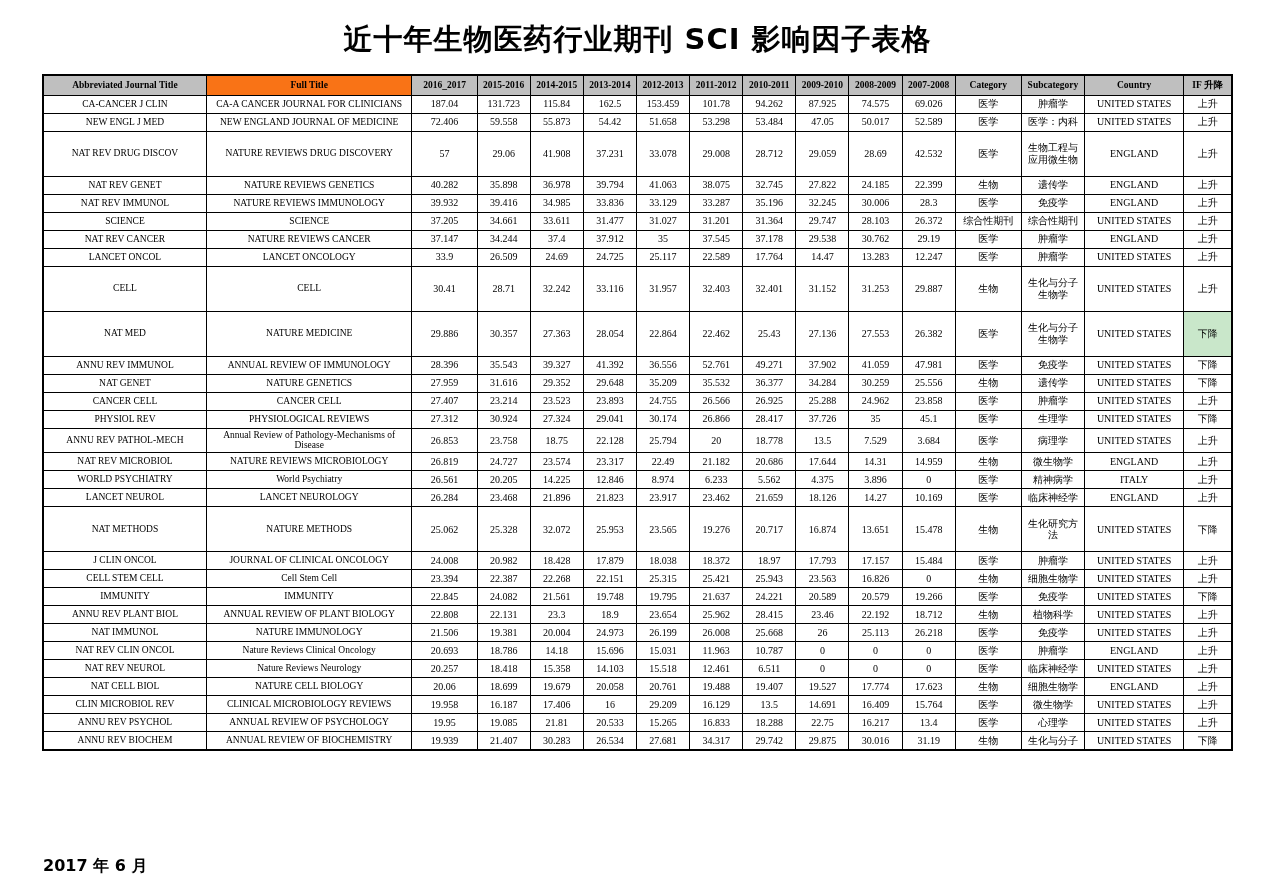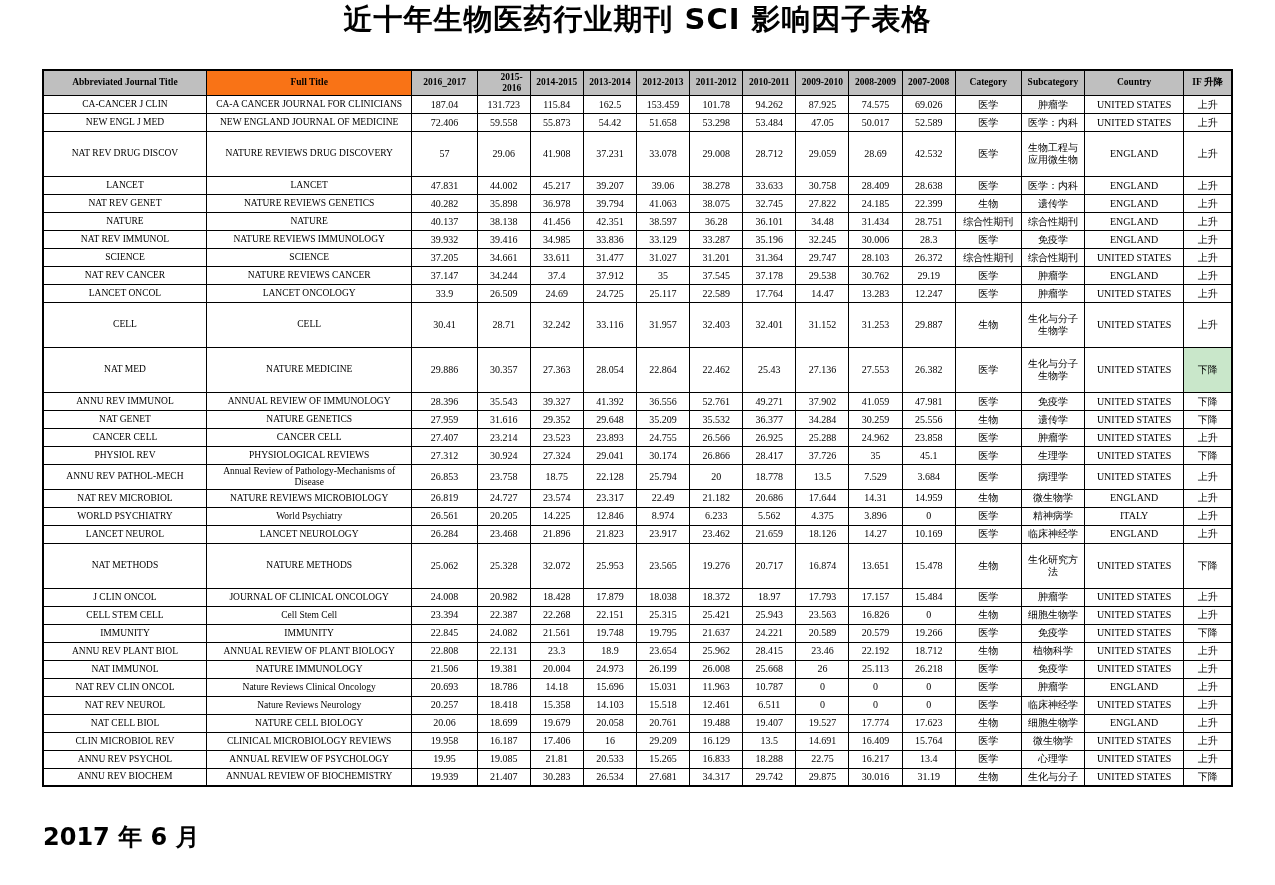--- a/index.html
+++ b/index.html
@@ -10,21 +10,22 @@
     position: relative;
     overflow: hidden;
   }
   .page { width: 1275px; height: 885px; position: relative; background: #fff; }
   .doc-title {
     text-align: center;
     font-family: "DejaVu Sans", sans-serif;
     font-weight: bold;
     font-size: 29px;
     color: #000;
-    margin-bottom: 29px;
+    padding-top: 20px;
+    margin-bottom: 14px;
     letter-spacing: 1px;
   }
   table.if-table {
     margin: 0 auto;
     width: 1191px;
     border-collapse: collapse;
     table-layout: fixed;
     font-family: Liberation Serif, serif;
     font-size: 10px;
     color: #000;
@@ -49,27 +50,27 @@
   .col-abbr   { width: 163px; }
   .col-full   { width: 205px; }
   .col-y0     { width: 65px; }
   .col-y      { width: 53px; }
   .col-cat    { width: 66px; }
   .col-sub    { width: 63px; }
   .col-country{ width: 99px; }
   .col-if     { width: 48px; }
   .footer {
     position: absolute;
-    left: 43px; right: 43px; bottom: 32px;
+    left: 43px; right: 43px; bottom: 8px;
     display: flex;
     justify-content: space-between;
     align-items: baseline;
     font-family: "DejaVu Sans", sans-serif;
     font-weight: bold;
-    font-size: 24px;
+    font-size: 16px;
     color: #000;
   }
   .brand span { font-family: "DejaVu Sans", sans-serif; font-weight: bold; }
 </style>
 </head>
 <body>
 
 <div class="page">
 
   <div class="doc-title">近十年生物医药行业期刊 SCI 影响因子表格</div>
@@ -91,21 +92,21 @@
       <col class="col-cat">
         <col class="col-sub">
         <col class="col-country">
         <col class="col-if">
     </colgroup>
     <thead>
         <tr>
           <th style="background: rgb(191, 191, 191);">Abbreviated Journal Title</th>
           <th style="background: #f97316;">Full Title</th>
           <th style="background: rgb(191, 191, 191);">2016_2017</th>
-          <th style="background: rgb(191, 191, 191); padding-left: 18px;">2015-2016</th>
+          <th style="background: rgb(191, 191, 191);">2015-2016</th>
           <th style="background: rgb(191, 191, 191);">2014-2015</th>
           <th style="background: rgb(191, 191, 191);">2013-2014</th>
           <th style="background: rgb(191, 191, 191);">2012-2013</th>
           <th style="background: rgb(191, 191, 191);">2011-2012</th>
           <th style="background: rgb(191, 191, 191);">2010-2011</th>
           <th style="background: rgb(191, 191, 191);">2009-2010</th>
           <th style="background: rgb(191, 191, 191);">2008-2009</th>
           <th style="background: rgb(191, 191, 191);">2007-2008</th>
           <th style="background: rgb(191, 191, 191);">Category</th>
           <th style="background: rgb(191, 191, 191);">Subcategory</th>
@@ -162,70 +163,34 @@
           <td>28.712</td>
           <td>29.059</td>
           <td>28.69</td>
           <td>42.532</td>
           <td>医学</td>
           <td>生物工程与应用微生物</td>
           <td>ENGLAND</td>
           <td>上升</td>
         </tr>
         <tr>
-          <td class="c-abbr">LANCET</td>
-          <td class="c-full">LANCET</td>
-          <td>47.831</td>
-          <td>44.002</td>
-          <td>45.217</td>
-          <td>39.207</td>
-          <td>39.06</td>
-          <td>38.278</td>
-          <td>33.633</td>
-          <td>30.758</td>
-          <td>28.409</td>
-          <td>28.638</td>
-          <td>医学</td>
-          <td>医学：内科</td>
-          <td>ENGLAND</td>
-          <td>上升</td>
-        </tr>
-        <tr>
           <td class="c-abbr">NAT REV GENET</td>
           <td class="c-full">NATURE REVIEWS GENETICS</td>
           <td>40.282</td>
           <td>35.898</td>
           <td>36.978</td>
           <td>39.794</td>
           <td>41.063</td>
           <td>38.075</td>
           <td>32.745</td>
           <td>27.822</td>
           <td>24.185</td>
           <td>22.399</td>
           <td>生物</td>
           <td>遗传学</td>
-          <td>ENGLAND</td>
-          <td>上升</td>
-        </tr>
-        <tr>
-          <td class="c-abbr">NATURE</td>
-          <td class="c-full">NATURE</td>
-          <td>40.137</td>
-          <td>38.138</td>
-          <td>41.456</td>
-          <td>42.351</td>
-          <td>38.597</td>
-          <td>36.28</td>
-          <td>36.101</td>
-          <td>34.48</td>
-          <td>31.434</td>
-          <td>28.751</td>
-          <td>综合性期刊</td>
-          <td>综合性期刊</td>
           <td>ENGLAND</td>
           <td>上升</td>
         </tr>
         <tr>
           <td class="c-abbr">NAT REV IMMUNOL</td>
           <td class="c-full">NATURE REVIEWS IMMUNOLOGY</td>
           <td>39.932</td>
           <td>39.416</td>
           <td>34.985</td>
           <td>33.836</td>

